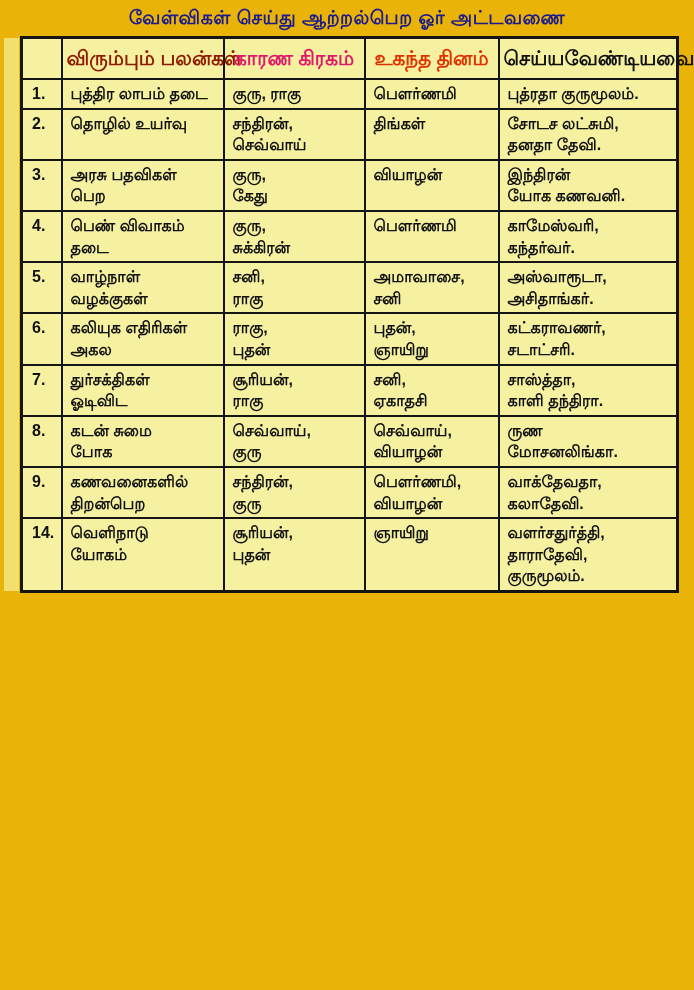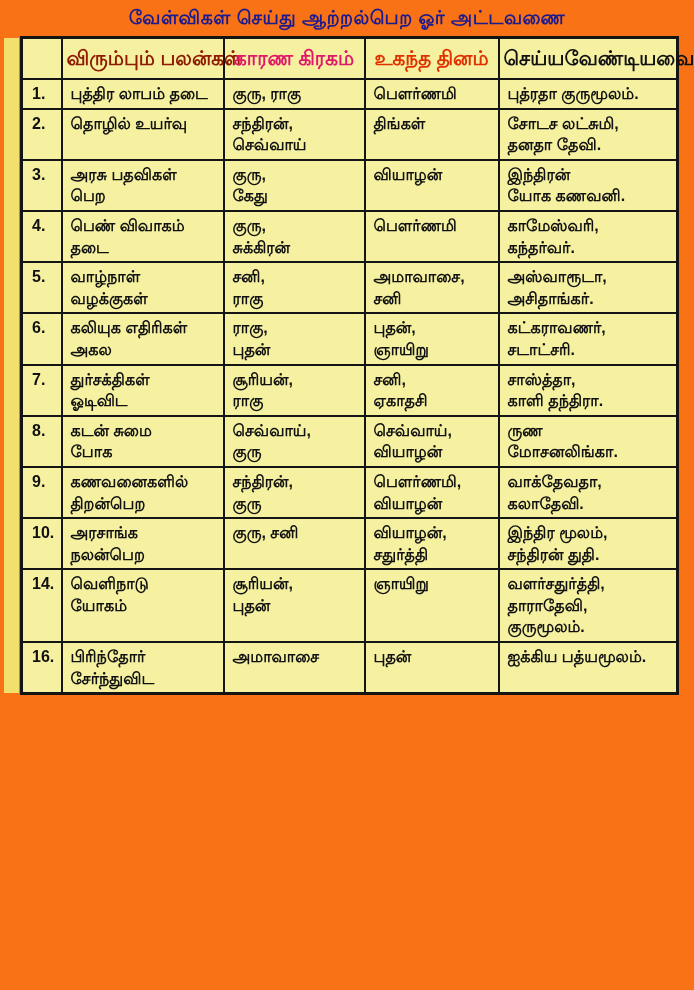--- a/index.html
+++ b/index.html
@@ -5,21 +5,21 @@
   html, body {
     margin: 0;
     padding: 0;
     background: #ffffff;
     font-family: "Liberation Sans", sans-serif;
   }
   .page {
     position: relative;
     width: 694px;
     height: 990px;
-    background: #f97316;
+    background: #eab308;
     overflow: hidden;
   }
   .title {
     text-align: center;
     padding-top: 7px;
     font-size: 19px;
     font-weight: bold;
     letter-spacing: 0.5px;
     color: var(--title-color, #1b1b8f);
   }
@@ -180,44 +180,26 @@
             <td>கணவனைகளில்
 திறன்பெற</td>
             <td>சந்திரன்,
 குரு</td>
             <td>பௌர்ணமி,
 வியாழன்</td>
             <td>வாக்தேவதா,
 கலாதேவி.</td>
           </tr>
           <tr>
-            <td class="num-cell">10.</td>
-            <td>அரசாங்க
-நலன்பெற</td>
-            <td>குரு, சனி</td>
-            <td>வியாழன்,
-சதுர்த்தி</td>
-            <td>இந்திர மூலம்,
-சந்திரன் துதி.</td>
-          </tr>
-          <tr>
             <td class="num-cell">14.</td>
             <td>வெளிநாடு
 யோகம்</td>
             <td>சூரியன்,
 புதன்</td>
             <td>ஞாயிறு</td>
             <td>வளர்சதுர்த்தி,
 தாராதேவி,
 குருமூலம்.</td>
           </tr>
-          <tr>
-            <td class="num-cell">16.</td>
-            <td>பிரிந்தோர்
-சேர்ந்துவிட</td>
-            <td>அமாவாசை</td>
-            <td>புதன்</td>
-            <td>ஐக்கிய பத்யமூலம்.</td>
-          </tr>
         </tbody>
     </table>
   </div>
 </div>
 
 </body></html>

